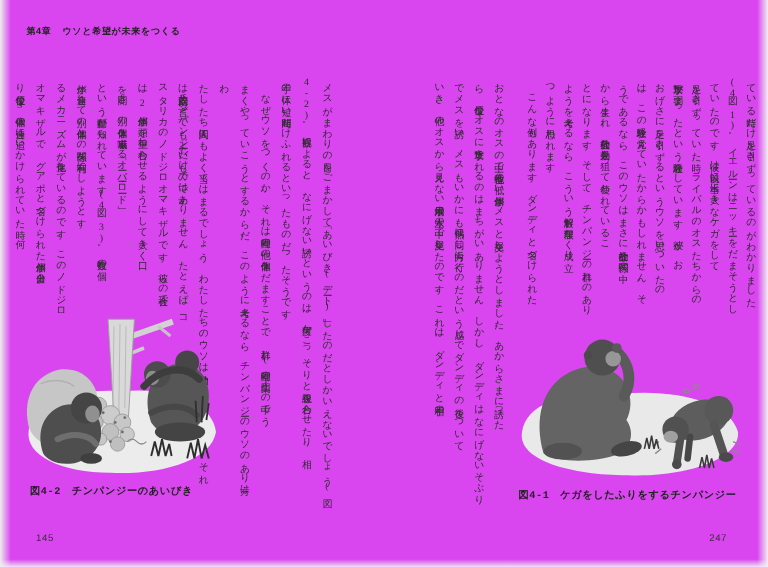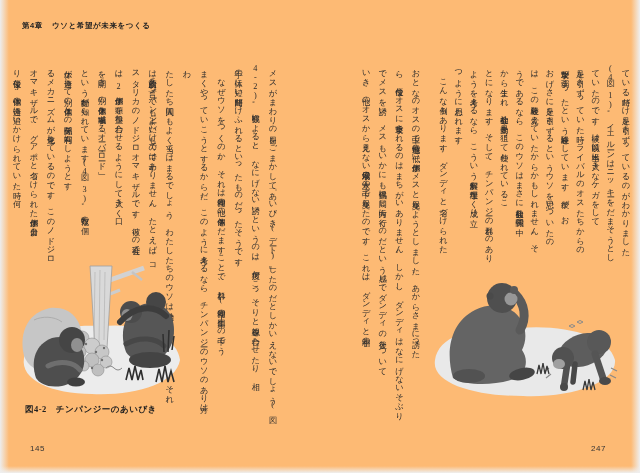--- a/index.html
+++ b/index.html
@@ -1,17 +1,17 @@
 <!DOCTYPE html>
 <html><head>
 <meta charset="utf-8">
 <style>
   html,body{margin:0;padding:0;background:#ffffff;}
   #spread{
-    position:relative;width:640px;height:473px;background:#fdba74;overflow:hidden;
+    position:relative;width:640px;height:473px;background:#d946ef;overflow:hidden;
     font-family:"Liberation Serif","DejaVu Serif",serif;color:#2a2a2a;
   }
   .edge{position:absolute;pointer-events:none;}
   .edge-left{left:0;top:0;width:9px;height:100%;background:linear-gradient(to right,#ededed,rgba(255,255,255,0));}
   .edge-right{right:0;top:0;width:9px;height:100%;background:linear-gradient(to left,#efefef,rgba(255,255,255,0));}
   .edge-bottom{left:0;bottom:0;width:100%;height:7px;background:linear-gradient(to top,#efefef,rgba(255,255,255,0));}
 
   .header{
     position:absolute;left:22px;top:21px;
     font-family:"Liberation Sans","DejaVu Sans",sans-serif;
@@ -32,21 +32,21 @@
   #block-right-left{left:355px;top:64px;width:68px;height:358px;line-height:16.6px;}
   #block-left-right{left:160px;top:64px;width:121px;height:358px;line-height:17.2px;}
   #block-left-left {left:7px;  top:64px;width:154px;height:204px;line-height:17px;}
 
   .figure{position:absolute;}
   #figure-4-1{left:423px;top:270px;}
   #figure-4-2{left:14px;top:260px;}
 
   .caption{
     position:absolute;
-    font-family:Liberation Serif, serif;
+    font-family:Liberation Mono, monospace;
     font-weight:bold;font-size:8.5px;letter-spacing:0.5px;color:#1f1f1f;
     white-space:nowrap;
   }
   #caption-left{left:25px;top:404px;}
   #caption-right{left:432px;top:407px;}
 
   .pagenum{
     position:absolute;top:444px;
     font-family:"Liberation Sans","DejaVu Sans",sans-serif;
     font-size:8px;color:#333;letter-spacing:0.5px;
@@ -190,17 +190,18 @@
     </g>
     <g>
       <path d="M150,92 L149,74 M154,92 L155,70 M158,90 L160,76" stroke="#2f2f2f" stroke-width="1.5" fill="none"></path>
       <path d="M112,120 l3,-12 3,12 3,-14 3,14 3,-10 2,10" stroke="#2e2e2e" stroke-width="1.6" fill="none"></path>
       <path d="M142,122 l3,-13 3,13 3,-16 3,16 3,-11 3,11" stroke="#2e2e2e" stroke-width="1.6" fill="none"></path>
       <path d="M92,108 q4,-4 8,0 q4,4 8,0" stroke="#8a8a8a" stroke-width="1" fill="none"></path>
     </g>
   </svg>
 
   <div class="caption" id="caption-left">図4-2　チンパンジーのあいびき</div>
+  <div class="caption" id="caption-right">図4-1　ケガをしたふりをするチンパンジー</div>
 
   <div class="pagenum" id="pagenum-left">145</div>
   <div class="pagenum" id="pagenum-right">247</div>
 
 </div>
 
 </body></html>

